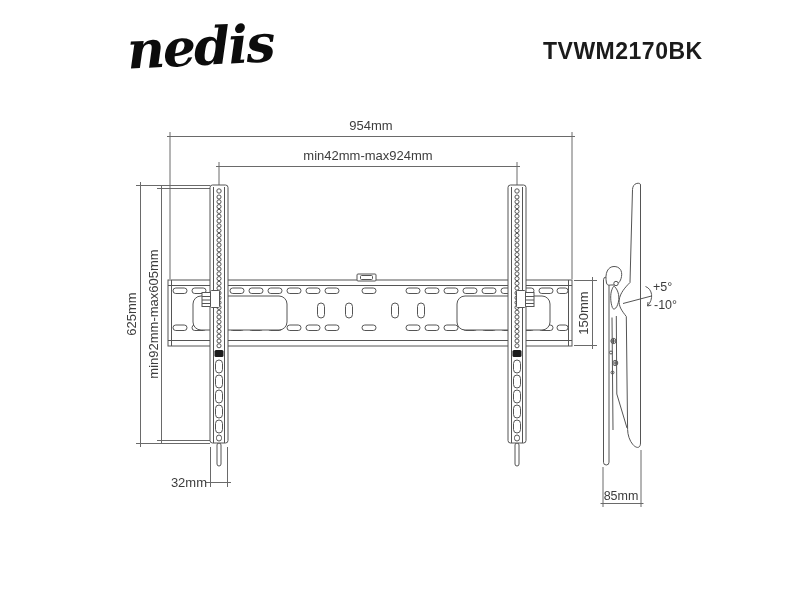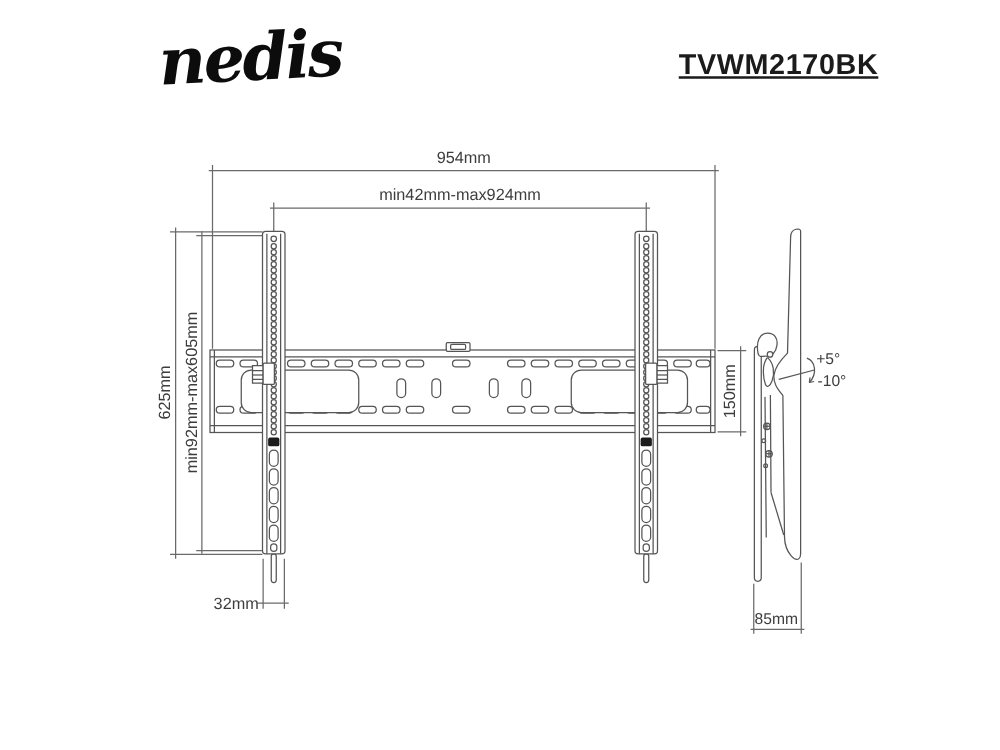--- a/index.html
+++ b/index.html
@@ -3,21 +3,21 @@
 <meta charset="utf-8">
 <style>
   html,body{margin:0;padding:0;background:#fff;}
   body{width:800px;height:600px;position:relative;overflow:hidden;
        font-family:"Liberation Sans",sans-serif;}
   .logo{position:absolute;left:127px;top:16px;
         font:italic 700 52px "DejaVu Serif",serif;
         letter-spacing:-2px;color:#0c0c0c;transform:rotate(-3deg);}
   .model{position:absolute;left:543px;top:38px;
          font:700 23px "Liberation Sans",sans-serif;
-         color:#1b1b1b;letter-spacing:.5px;text-decoration:underline;}
+         color:#1b1b1b;letter-spacing:.5px;}
   svg.drawing{position:absolute;left:0;top:0;}
   .dt{font:13px "Liberation Sans",sans-serif;fill:#3d3d3d;stroke:none;}
   .dt-s{font:12.5px "Liberation Sans",sans-serif;fill:#3d3d3d;stroke:none;}
 </style>
 </head>
 <body>
 
 <div class="logo">nedis</div>
 <div class="model">TVWM2170BK</div>
 

